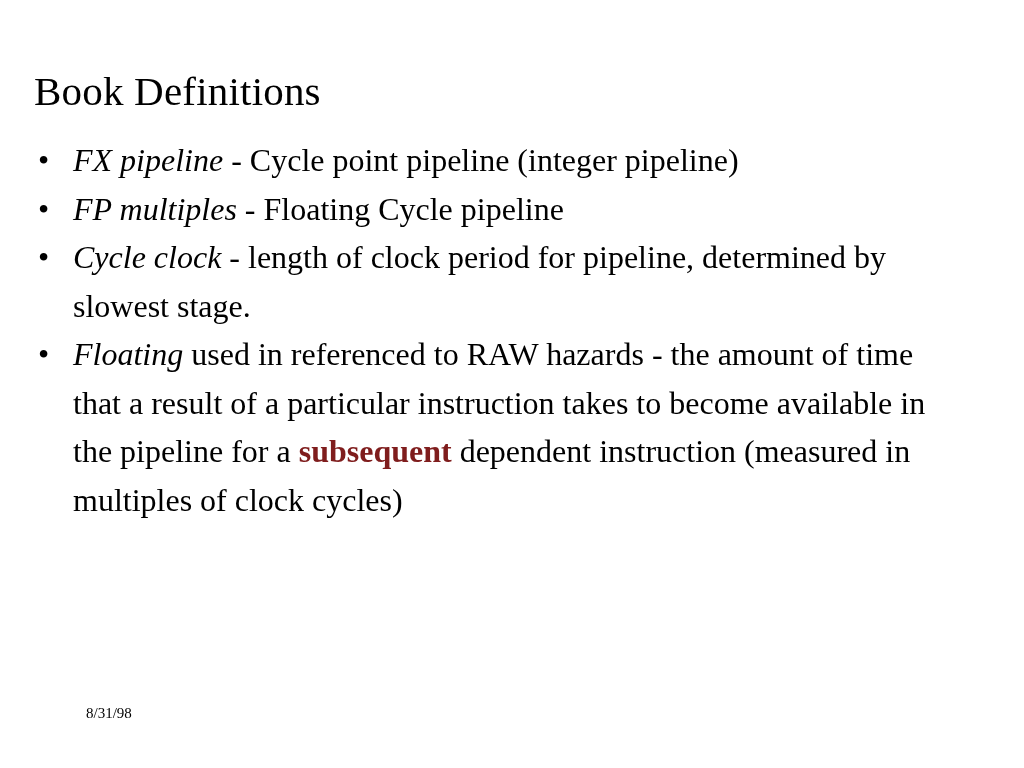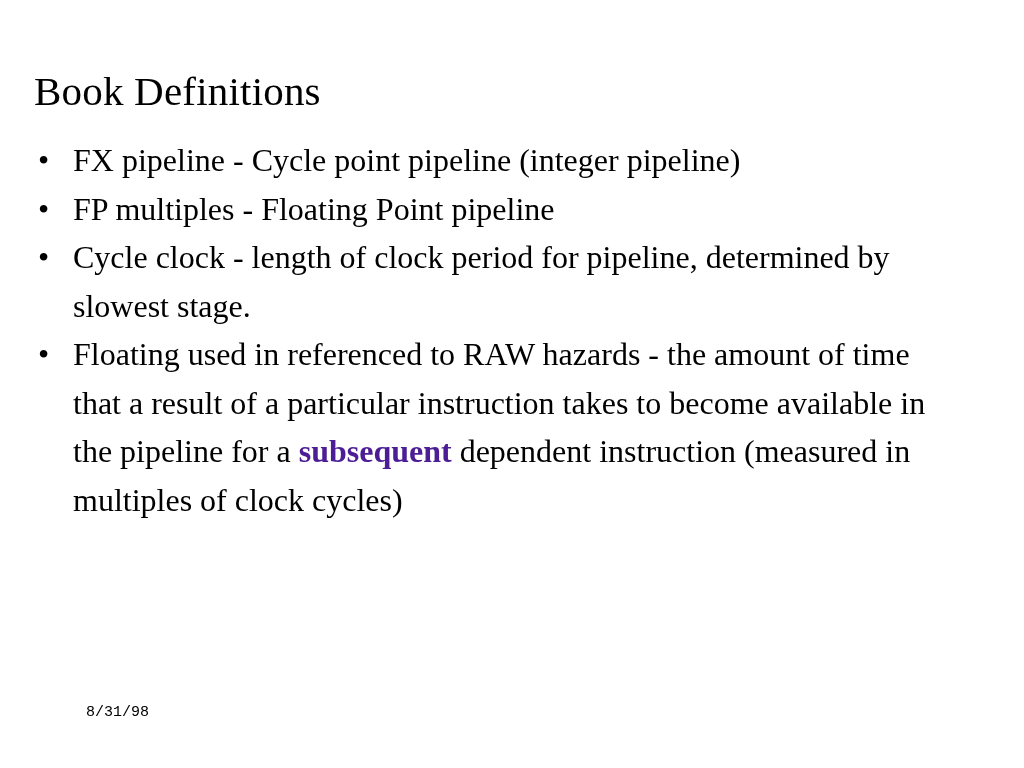--- a/index.html
+++ b/index.html
@@ -59,53 +59,54 @@
     top: 0;
     width: 20px;
     font-size: 32px;
     line-height: 48.5px;
     text-align: left;
   }
   .bullet-item .bullet-text {
     display: block;
   }
   .em-term {
+    font-style: italic;
   }
   .hl-blue {
-    color: #4c1d95;
+    color: #7f1d1d;
     font-weight: bold;
   }
   .footer-date {
     position: absolute;
     left: 86px;
     top: 703px;
     font-size: 15px;
     line-height: 20px;
-    font-family: Liberation Mono, monospace;
+    font-family: Liberation Serif, serif;
     color: #000000;
     white-space: nowrap;
   }
 </style>
 </head>
 <body>
 
 <div class="slide">
 
   <h1 class="slide-title">Book Definitions</h1>
 
   <ul class="body-list">
 
     <li class="bullet-item">
       <span class="bullet-marker">•</span>
       <span class="bullet-text"><span class="em-term">FX pipeline</span><span> - Cycle point pipeline (integer pipeline)</span></span>
     </li>
 
     <li class="bullet-item">
       <span class="bullet-marker">•</span>
-      <span class="bullet-text"><span class="em-term">FP multiples</span><span> - Floating Point pipeline</span></span>
+      <span class="bullet-text"><span class="em-term">FP multiples</span><span> - Floating Cycle pipeline</span></span>
     </li>
 
     <li class="bullet-item">
       <span class="bullet-marker">•</span>
       <span class="bullet-text"><span class="em-term">Cycle clock</span><span> - length of clock period for pipeline, determined by slowest stage.</span></span>
     </li>
 
     <li class="bullet-item">
       <span class="bullet-marker">•</span>
       <span class="bullet-text"><span class="em-term">Floating</span><span> used in referenced to RAW hazards - the amount of time that a result of a particular instruction takes to become available in the pipeline for a </span><span class="hl-blue">subsequent</span><span> dependent instruction (measured in multiples of clock cycles)</span></span>

